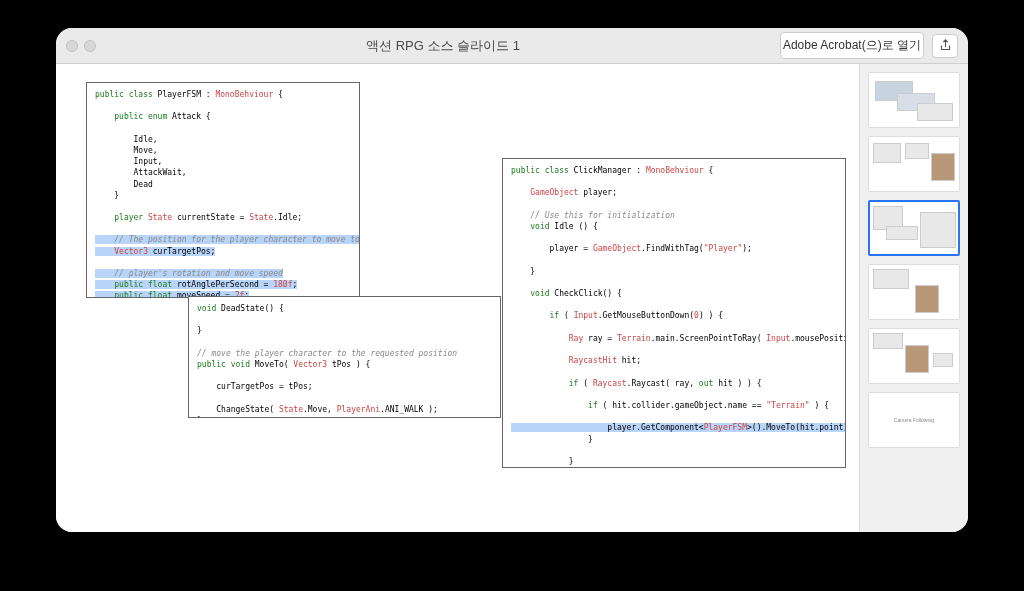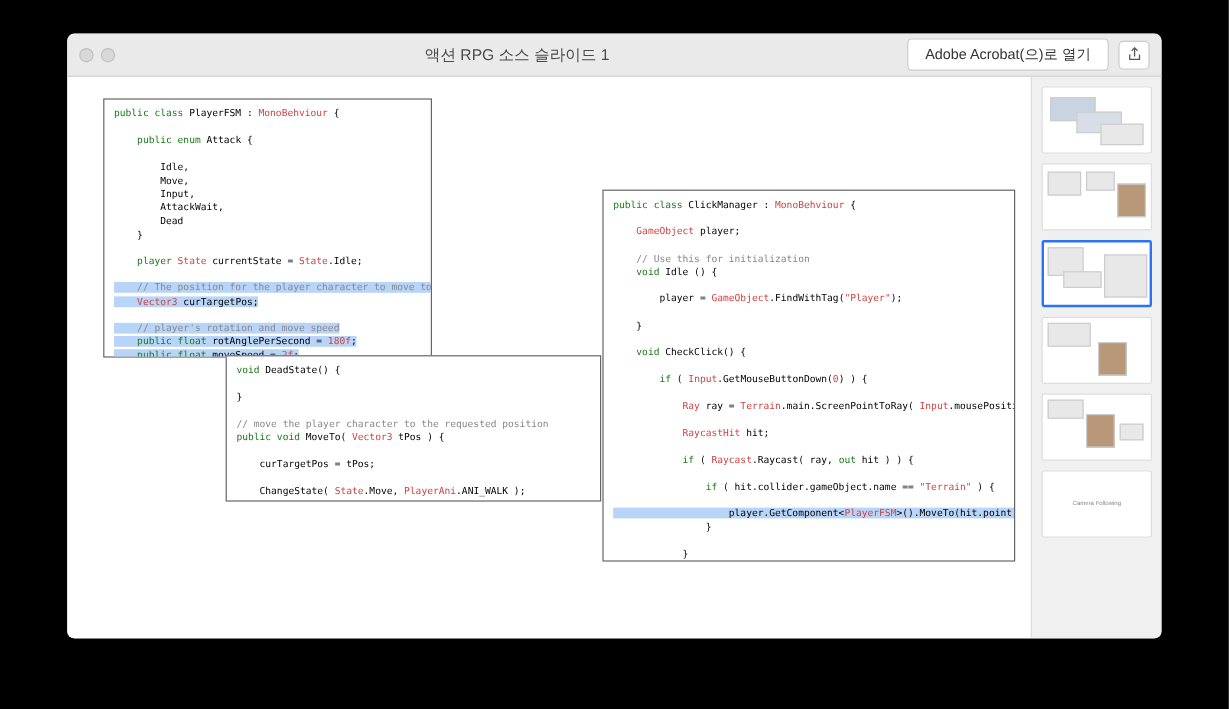--- a/index.html
+++ b/index.html
@@ -1,37 +1,37 @@
 <!DOCTYPE html>
 <html><head>
 <meta charset="utf-8">
 <style>
 *{box-sizing:border-box;margin:0;padding:0}
 body{background:#000;font-family:-apple-system,BlinkMacSystemFont,"Segoe UI",sans-serif;width:1024px;height:591px;overflow:hidden}
-.window{position:absolute;left:56px;top:28px;width:912px;height:504px;background:#f5f5f5;border-radius:6px;box-shadow:0 8px 40px rgba(0,0,0,0.5);display:flex;flex-direction:column;overflow:hidden}
+.window{position:absolute;left:56px;top:28px;width:912px;height:504px;background:#f5f5f5;border-radius:16px;box-shadow:0 8px 40px rgba(0,0,0,0.5);display:flex;flex-direction:column;overflow:hidden}
 .titlebar{height:36px;display:flex;align-items:center;padding:0 10px;background:#eaeaea;border-bottom:1px solid #d0d0d0}
 .traffic{display:flex;gap:6px;margin-right:10px}
 .dot{width:12px;height:12px;border-radius:50%;background:#d8d8d8;border:1px solid #c0c0c0}
 .title{flex:1;text-align:center;font-size:13px;color:#4a4a4a}
 .toolbar-right{display:flex;gap:8px;align-items:center}
-.open-btn{background:#fff;border:1px solid #ccc;border-radius:4px;padding:4px 14px;font-size:12px;color:#333;cursor:pointer}
+.open-btn{background:#fff;border:1px solid #ccc;border-radius:4px;padding:4px 2px;font-size:12px;color:#333;cursor:pointer}
 .share-btn{width:26px;height:24px;background:#fff;border:1px solid #ccc;border-radius:4px;display:flex;align-items:center;justify-content:center;cursor:pointer}
 .share-btn svg{width:13px;height:13px}
 .content{flex:1;display:flex;overflow:hidden}
 .main{flex:1;background:#fff;position:relative;overflow:hidden;border-right:1px solid #ddd}
 .sidebar{width:108px;background:#f0f0f0;padding:8px;overflow-y:auto;display:flex;flex-direction:column;gap:8px}
 .thumb{width:92px;height:56px;background:#fff;border:1px solid #ddd;border-radius:2px;position:relative;cursor:pointer;overflow:hidden;font-size:4px;color:#999}
 .thumb.active{border:2px solid #2b73f5}
 .thumb .mini{position:absolute;background:#e8e8e8;border:0.5px solid #ccc}
 .thumb .mini.img{background:#b89878}
 .thumb .txt{position:absolute;font-size:5px;color:#888;left:50%;top:50%;transform:translate(-50%,-50%)}
 .codebox{position:absolute;border:1.5px solid #666;background:#fff;font-family:Menlo,Monaco,Consolas,monospace;font-size:8px;line-height:1.4;padding:6px 8px;white-space:pre;overflow:hidden}
 .kw{color:#1a7a1a}
 .cls{color:#c44}
-.cm{color:#888;}
+.cm{color:#888;font-style:italic}
 .str{color:#c44}
 .num{color:#c44}
 .sel{background:#b8d4f8}
 </style>
 </head>
 <body>
 
 <div class="window">
   <div class="titlebar">
     <div class="traffic">

